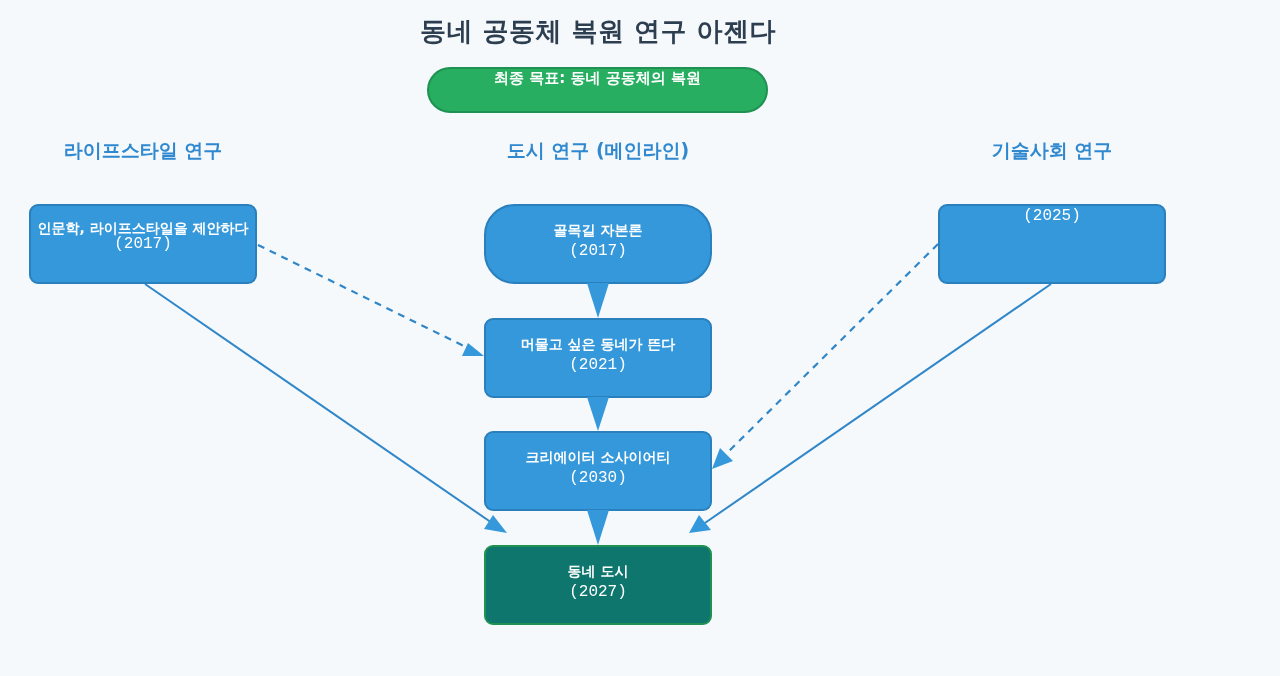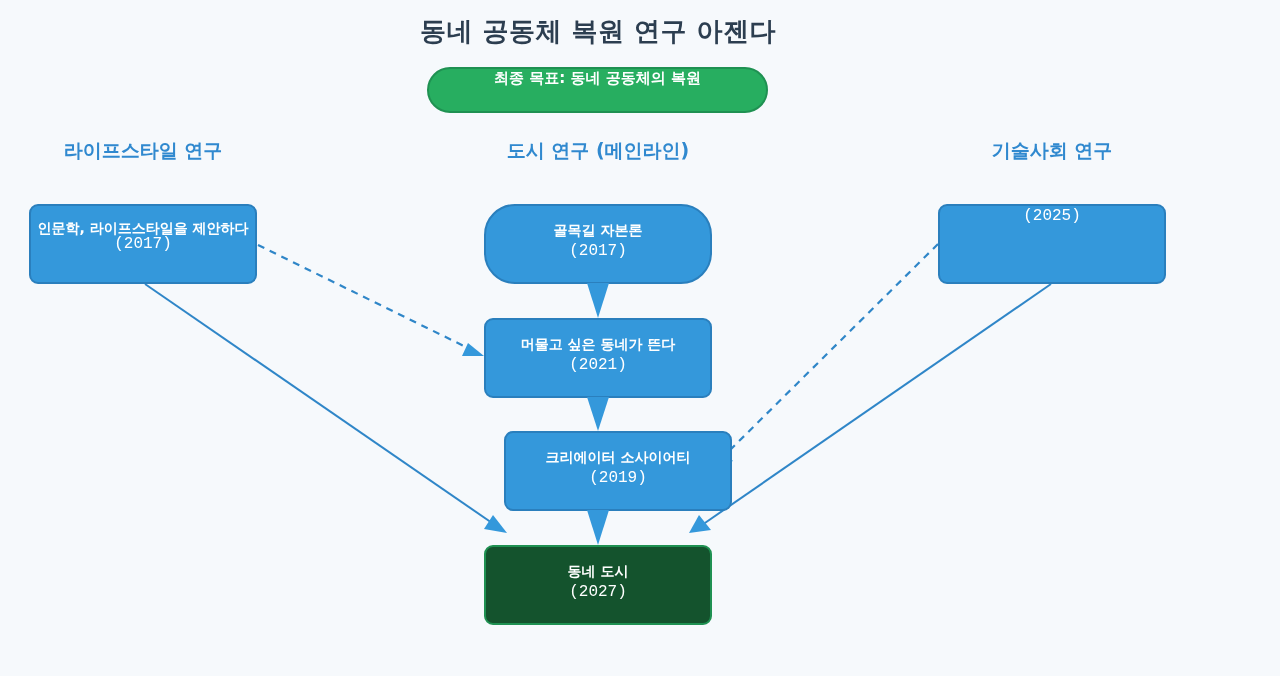--- a/index.html
+++ b/index.html
@@ -59,21 +59,21 @@
       height: 80px;
       box-sizing: border-box;
       border-radius: 9px;
       background: #3498db;
       border: 2px solid #2a7fbd;
       color: #ffffff;
       text-align: center;
       z-index: 2;
     }
     .node.green {
-      background: #14532d;
+      background: #0f766e;
       border-color: #1f9152;
     }
     .node .label {
       display: block;
       margin-top: 13px;
       font-size: 14px;
       font-weight: bold;
       line-height: 22px;
       padding: 0 4px;
     }
@@ -152,23 +152,23 @@
   <div class="node" style="left:484px; top:204px;border-radius:31px;">
     <span class="label">골목길 자본론</span>
     <span class="year">(2017)</span>
   </div>
 
   <div class="node" style="left:484px; top:318px;">
     <span class="label">머물고 싶은 동네가 뜬다</span>
     <span class="year">(2021)</span>
   </div>
 
-  <div class="node" style="left:504px; top:431px;">
+  <div class="node" style="left:484px; top:431px;">
     <span class="label">크리에이터 소사이어티</span>
-    <span class="year">(2019)</span>
+    <span class="year">(2030)</span>
   </div>
 
   <div class="node green" style="left:484px; top:545px;">
     <span class="label">동네 도시</span>
     <span class="year">(2027)</span>
   </div>
 
   <div class="node" style="left:938px; top:204px;">
     <span class="year">(2025)</span>
   </div>

